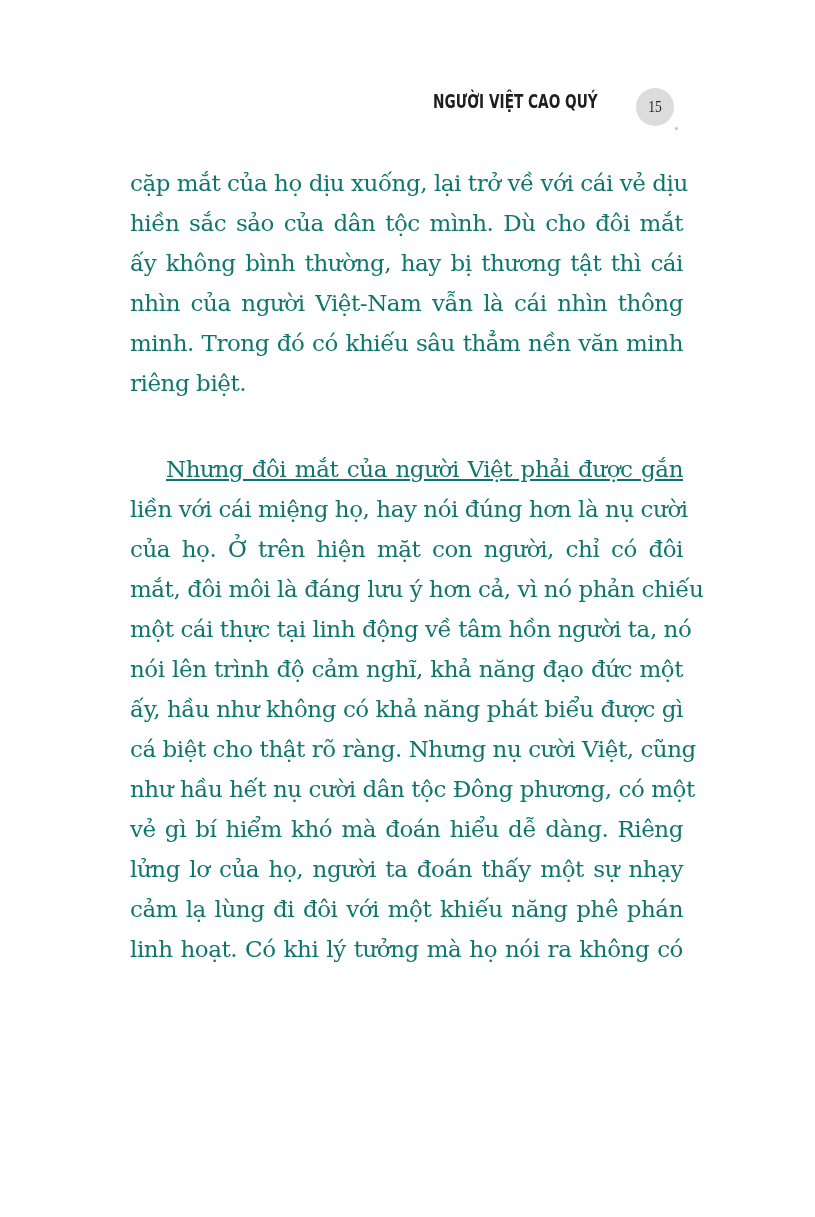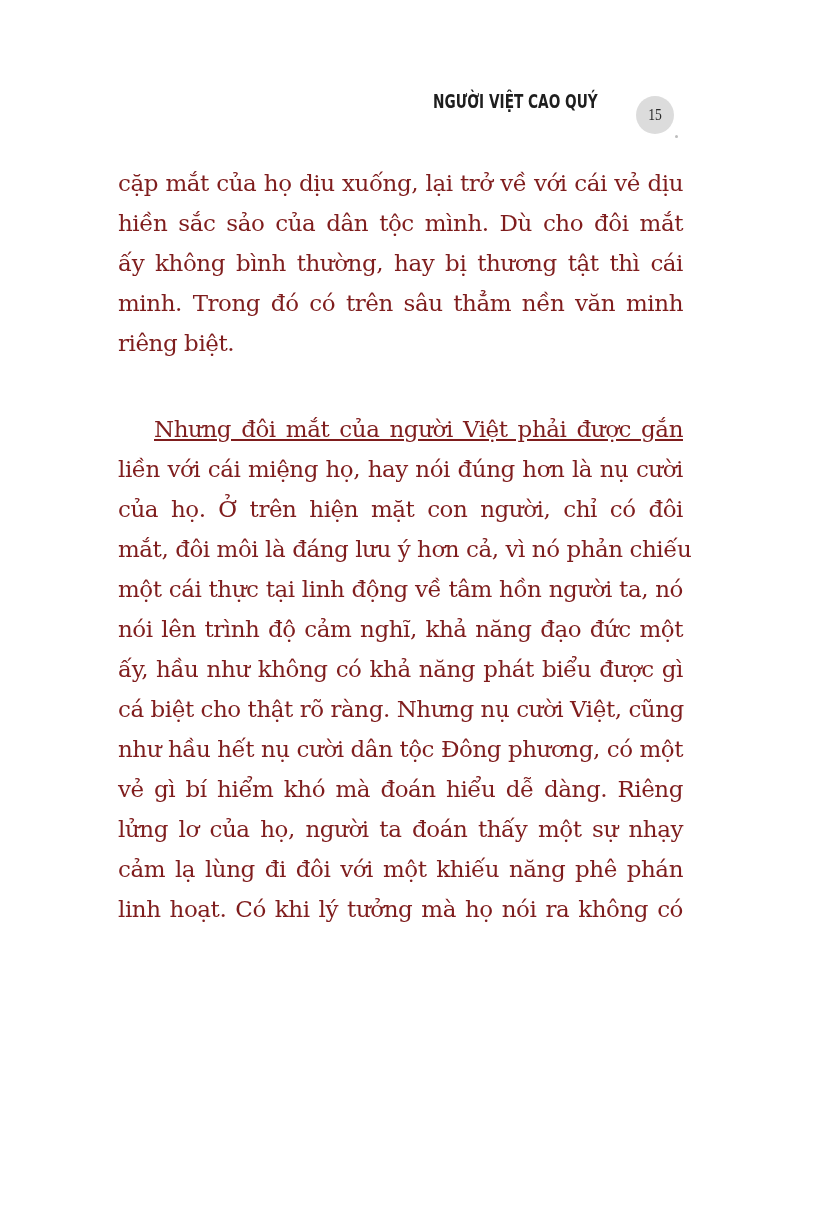--- a/index.html
+++ b/index.html
@@ -38,21 +38,21 @@
       letter-spacing: 0px;
       color: #1e1e1e;
       white-space: nowrap;
       transform: scaleX(0.72);
       transform-origin: right center;
       text-transform: uppercase;
     }
     .page-badge {
       position: absolute;
       right: 8px;
-      top: 12px;
+      top: 4px;
       width: 38px;
       height: 38px;
       border-radius: 50%;
       background: #dcdcdc;
     }
     .page-number {
       position: absolute;
       left: 0;
       top: 0;
       width: 38px;
@@ -78,25 +78,26 @@
       left: 118px;
       top: 163px;
       width: 565px;
     }
     .line {
       display: block;
       height: 40px;
       line-height: 40px;
       font-family: "DejaVu Serif", serif;
       font-size: 23px;
-      color: #7f1d1d;
+      color: #0f766e;
       white-space: nowrap;
       text-align: justify;
       text-align-last: justify;
       letter-spacing: -0.45px;
+      margin-left: 12px;
     }
     .line.last {
       text-align-last: left;
     }
     .line.indent {
       padding-left: 36px;
       text-decoration: underline;
     }
     .para-gap {
       display: block;
@@ -114,21 +115,22 @@
       <span class="page-number">15</span>
       <span class="badge-dot"></span>
     </div>
   </div>
 
   <div class="body-text">
     <div>
       <span class="line">cặp mắt của họ dịu xuống, lại trở về với cái vẻ dịu</span>
       <span class="line">hiền sắc sảo của dân tộc mình. Dù cho đôi mắt</span>
       <span class="line">ấy không bình thường, hay bị thương tật thì cái</span>
-      <span class="line">minh. Trong đó có trên sâu thẳm nền văn minh</span>
+      <span class="line">nhìn của người Việt-Nam vẫn là cái nhìn thông</span>
+      <span class="line">minh. Trong đó có khiếu sâu thẳm nền văn minh</span>
       <span class="line last">riêng biệt.</span>
     </div>
 
     <span class="para-gap"></span>
 
     <div>
       <span class="line indent">Nhưng đôi mắt của người Việt phải được gắn</span>
       <span class="line">liền với cái miệng họ, hay nói đúng hơn là nụ cười</span>
       <span class="line">của họ. Ở trên hiện mặt con người, chỉ có đôi</span>
       <span class="line">mắt, đôi môi là đáng lưu ý hơn cả, vì nó phản chiếu</span>

